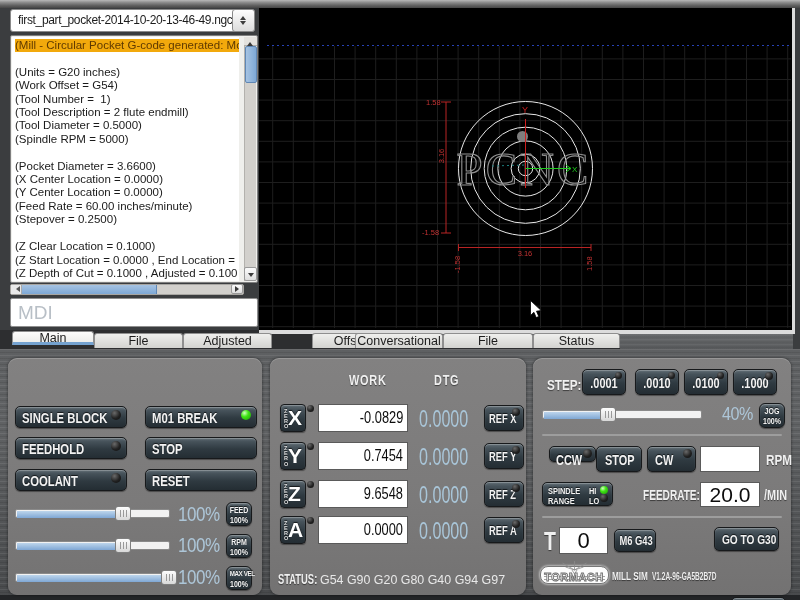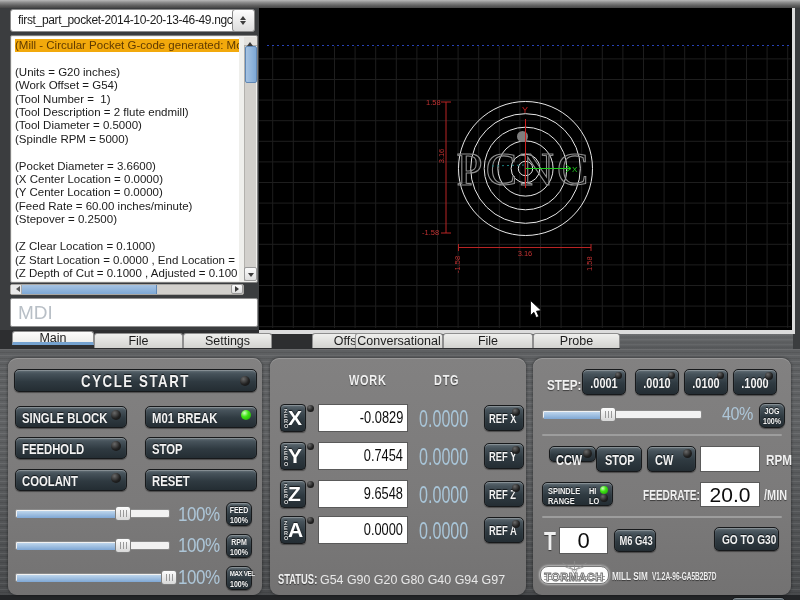--- a/index.html
+++ b/index.html
@@ -236,35 +236,31 @@
     <div class="rarr"></div>
   </div>
 <div id="mdi" class="abs">MDI</div>
 
 <div class="abs" style="left:0;top:330px;width:259px;height:19px;background:#2d2e30;"></div>
 <div class="abs" style="left:259px;top:334px;width:534px;height:15px;background:#2d2e30;"></div>
 <div class="abs" style="left:620px;top:334px;width:173px;height:15px;background:repeating-linear-gradient(180deg, rgba(255,255,255,0.06) 0px, rgba(255,255,255,0.0) 2px, rgba(0,0,0,0.07) 3px, rgba(255,255,255,0.0) 5px), linear-gradient(180deg,#67696b,#595b5d);"></div>
 <div id="tabs" class="abs">
   <div class="tab sel" style="left:12px;width:82px;">Main</div>
   <div class="tab" style="left:94px;width:89px;">File</div>
-  <div class="tab" style="left:183px;width:89px;">Settings</div>
+  <div class="tab" style="left:183px;width:89px;">Adjusted</div>
   <div class="tab" style="left:272px;width:83px;margin-left:40px;">Offsets</div>
   <div class="tab" style="left:355px;width:88px;">Conversational</div>
   <div class="tab" style="left:443px;width:90px;">File</div>
-  <div class="tab" style="left:533px;width:87px;">Probe</div>
+  <div class="tab" style="left:533px;width:87px;">Status</div>
 </div>
 
 <div id="metal" class="abs"></div>
 <div id="botstrip" class="abs"></div>
 
 <div id="panL" class="panel">
-  <div class="btn" style="left:5.5px;top:11px;width:243px;height:23px;">
-    <span class="lbl cc" style="left:0;right:0;text-align:center;top:2px;font-size:17px;letter-spacing:2px;">CYCLE START</span>
-    <span class="led" style="right:6px;top:5.5px;width:10px;height:10px;"></span>
-  </div>
   <div class="btn" style="left:7px;top:47.5px;width:112px;height:22px;">
     <span class="lbl" style="left:6px;top:3px;font-size:14.5px;letter-spacing:0px;">SINGLE BLOCK</span>
     <span class="led" style="right:5px;top:3px;width:10px;height:10px;"></span>
   </div>
   <div class="btn" style="left:137px;top:47.5px;width:112px;height:22px;">
     <span class="lbl" style="left:6px;top:3px;font-size:14.5px;">M01 BREAK</span>
     <span class="led green" style="right:5px;top:3px;width:10px;height:10px;"></span>
   </div>
   <div class="btn" style="left:7px;top:79px;width:112px;height:22px;">
     <span class="lbl" style="left:6px;top:3px;font-size:14.5px;">FEEDHOLD</span>

